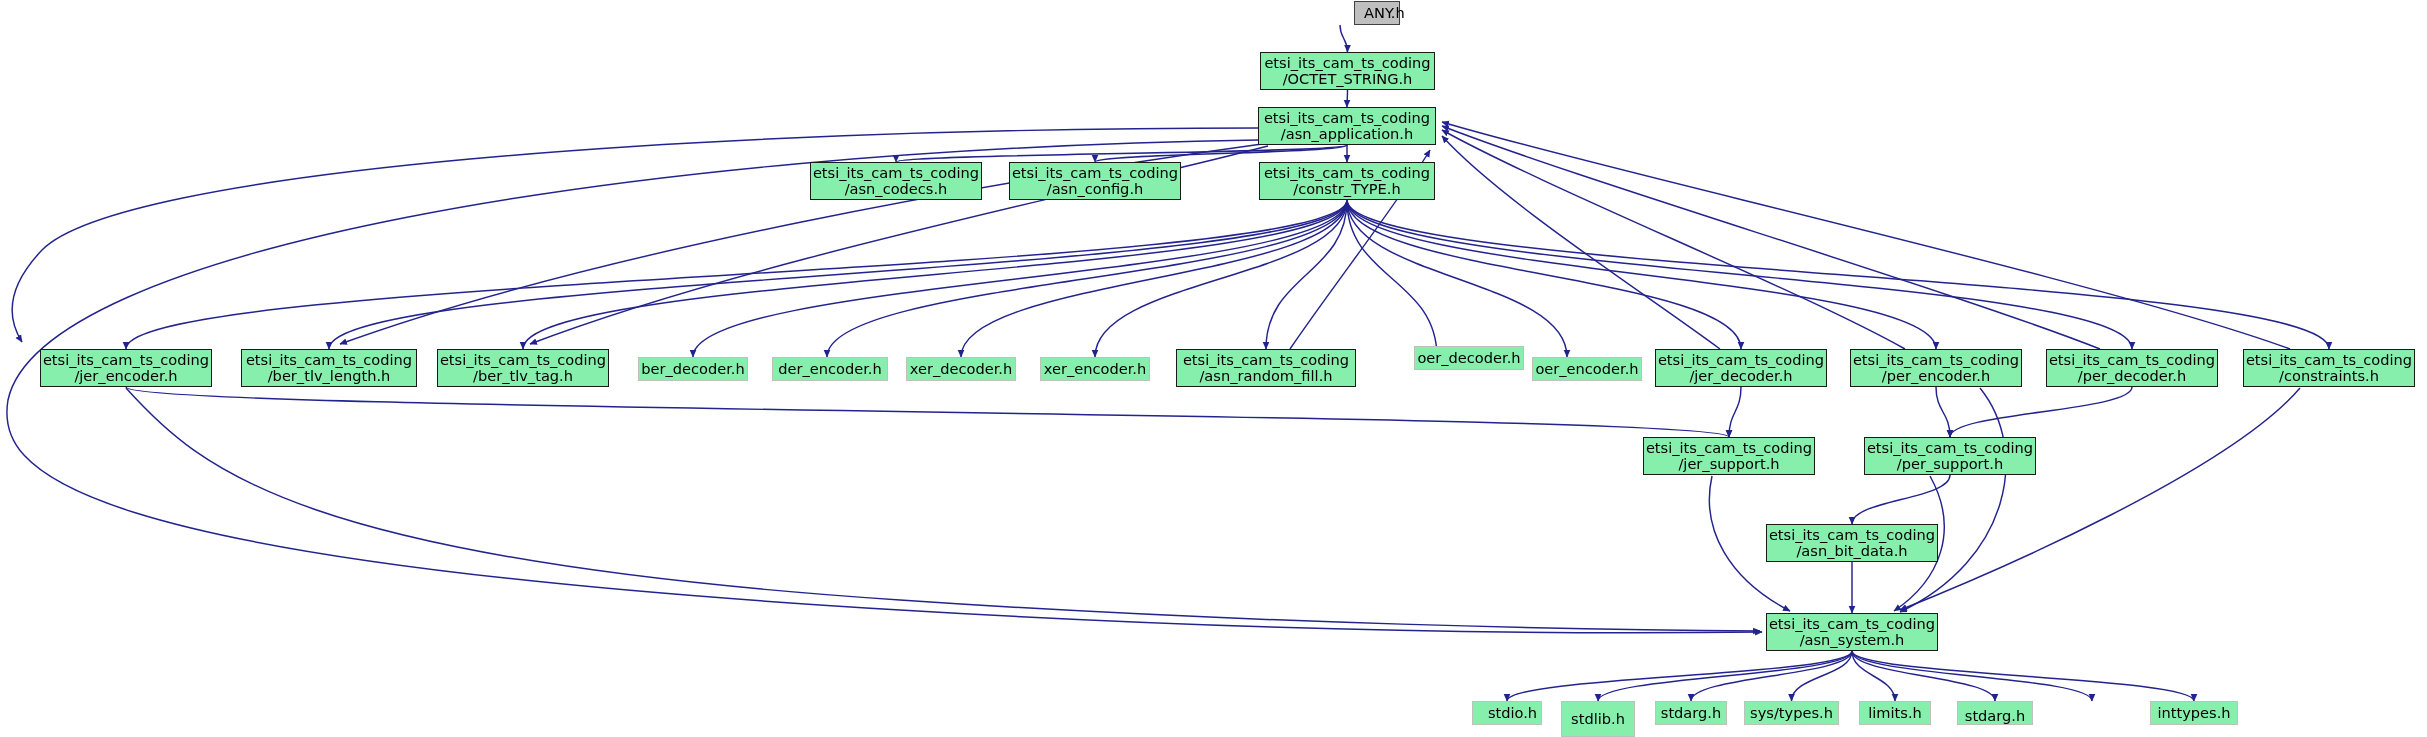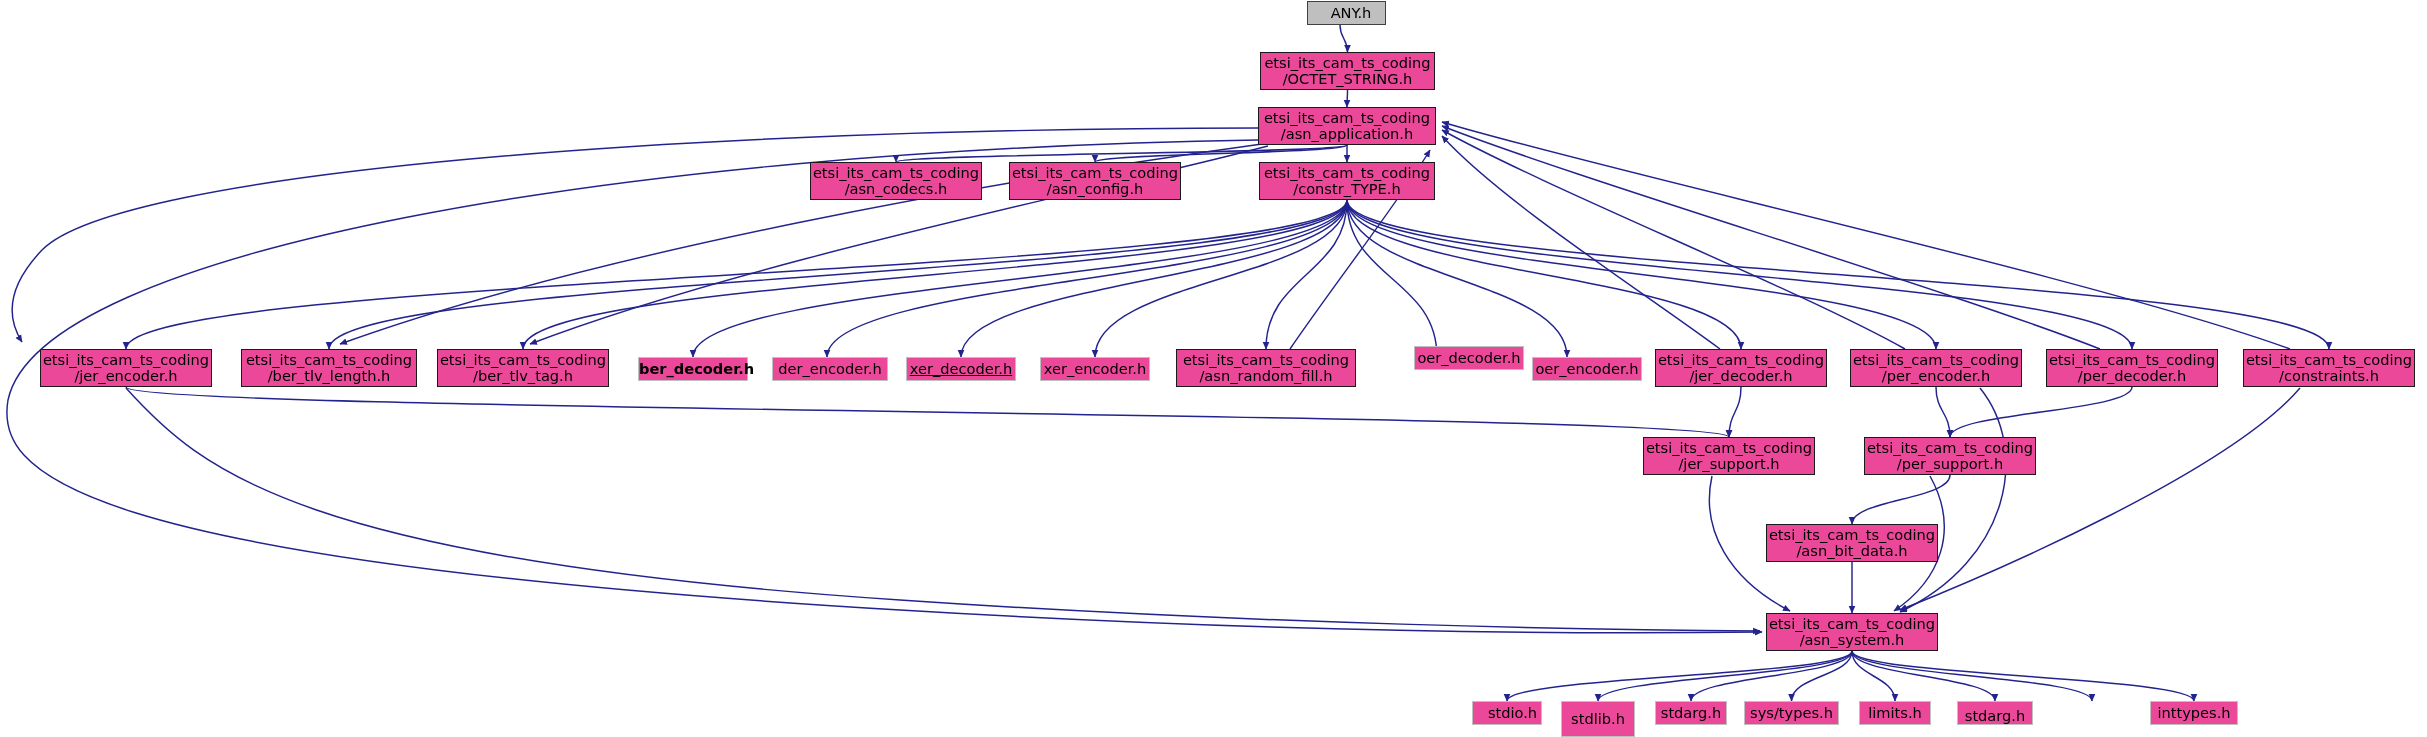--- a/index.html
+++ b/index.html
@@ -18,21 +18,21 @@
     left: 0; top: 0;
     width: 2427px; height: 737px;
   }
   .node {
     position: absolute;
     box-sizing: border-box;
     display: flex;
     align-items: center;
     justify-content: center;
     text-align: center;
-    background: #ec4899;
+    background: #86efac;
     line-height: 1.12;
     white-space: pre;
     z-index: 5;
   }
   .node-label {
     display: block;
     width: 100%;
     pointer-events: none;
   }
   
@@ -103,40 +103,40 @@
         <path d="M 1852 651 C 1852 676 1598 676 1598 701" marker-end="url(#arw)"></path>
         <path d="M 1852 651 C 1852 676 1691 676 1691 701" marker-end="url(#arw)"></path>
         <path d="M 1852 651 C 1852 676 1791.5 676 1791.5 701" marker-end="url(#arw)"></path>
         <path d="M 1852 651 C 1852 676 1895 676 1895 701" marker-end="url(#arw)"></path>
         <path d="M 1852 651 C 1852 676 1995 676 1995 701" marker-end="url(#arw)"></path>
         <path d="M 1852 651 C 1852 676 2092 676 2092 701" marker-end="url(#arw)"></path>
         <path d="M 1852 651 C 1852 676 2194 676 2194 701" marker-end="url(#arw)"></path>
       </g>
   </svg>
   <div id="nodes-layer">
-      <div class="node n-root t1" style="left: 1307px; top: 1px; width: 79px; height: 24px; padding-left: 9px;"><span class="node-label">ANY.h</span></div>
+      <div class="node n-root t1" style="left: 1354px; top: 1px; width: 46px; height: 24px; padding-left: 9px;"><span class="node-label">ANY.h</span></div>
       <div class="node n-doc t2" style="left: 1260px; top: 52px; width: 175px; height: 38px;"><span class="node-label">etsi_its_cam_ts_coding
 /OCTET_STRING.h</span></div>
       <div class="node n-doc t2" style="left: 1258px; top: 107px; width: 178px; height: 38px;"><span class="node-label">etsi_its_cam_ts_coding
 /asn_application.h</span></div>
       <div class="node n-doc t2" style="left: 810px; top: 162px; width: 172px; height: 38px;"><span class="node-label">etsi_its_cam_ts_coding
 /asn_codecs.h</span></div>
       <div class="node n-doc t2" style="left: 1009px; top: 162px; width: 172px; height: 38px;"><span class="node-label">etsi_its_cam_ts_coding
 /asn_config.h</span></div>
       <div class="node n-doc t2" style="left: 1259px; top: 162px; width: 176px; height: 38px;"><span class="node-label">etsi_its_cam_ts_coding
 /constr_TYPE.h</span></div>
       <div class="node n-doc t2" style="left: 40px; top: 349px; width: 172px; height: 38px;"><span class="node-label">etsi_its_cam_ts_coding
 /jer_encoder.h</span></div>
       <div class="node n-doc t2" style="left: 241px; top: 349px; width: 176px; height: 38px;"><span class="node-label">etsi_its_cam_ts_coding
 /ber_tlv_length.h</span></div>
       <div class="node n-doc t2" style="left: 437px; top: 349px; width: 172px; height: 38px;"><span class="node-label">etsi_its_cam_ts_coding
 /ber_tlv_tag.h</span></div>
-      <div class="node n-sys t1" style="left: 638px; top: 357px; width: 110px; height: 24px; font-weight: bold;"><span class="node-label">ber_decoder.h</span></div>
+      <div class="node n-sys t1" style="left: 638px; top: 357px; width: 110px; height: 24px;"><span class="node-label">ber_decoder.h</span></div>
       <div class="node n-sys t1" style="left: 772px; top: 357px; width: 116px; height: 24px;"><span class="node-label">der_encoder.h</span></div>
-      <div class="node n-sys t1" style="left: 906px; top: 357px; width: 110px; height: 24px; text-decoration: underline;"><span class="node-label">xer_decoder.h</span></div>
+      <div class="node n-sys t1" style="left: 906px; top: 357px; width: 110px; height: 24px;"><span class="node-label">xer_decoder.h</span></div>
       <div class="node n-sys t1" style="left: 1040px; top: 357px; width: 110px; height: 24px;"><span class="node-label">xer_encoder.h</span></div>
       <div class="node n-doc t2" style="left: 1176px; top: 349px; width: 180px; height: 38px;"><span class="node-label">etsi_its_cam_ts_coding
 /asn_random_fill.h</span></div>
       <div class="node n-sys t1" style="left: 1382px; top: 346px; width: 110px; height: 24px; margin-left: 32px;"><span class="node-label">oer_decoder.h</span></div>
       <div class="node n-sys t1" style="left: 1512px; top: 357px; width: 110px; height: 24px; margin-left: 20px;"><span class="node-label">oer_encoder.h</span></div>
       <div class="node n-doc t2" style="left: 1655px; top: 349px; width: 172px; height: 38px;"><span class="node-label">etsi_its_cam_ts_coding
 /jer_decoder.h</span></div>
       <div class="node n-doc t2" style="left: 1850px; top: 349px; width: 172px; height: 38px;"><span class="node-label">etsi_its_cam_ts_coding
 /per_encoder.h</span></div>
       <div class="node n-doc t2" style="left: 2046px; top: 349px; width: 172px; height: 38px;"><span class="node-label">etsi_its_cam_ts_coding

